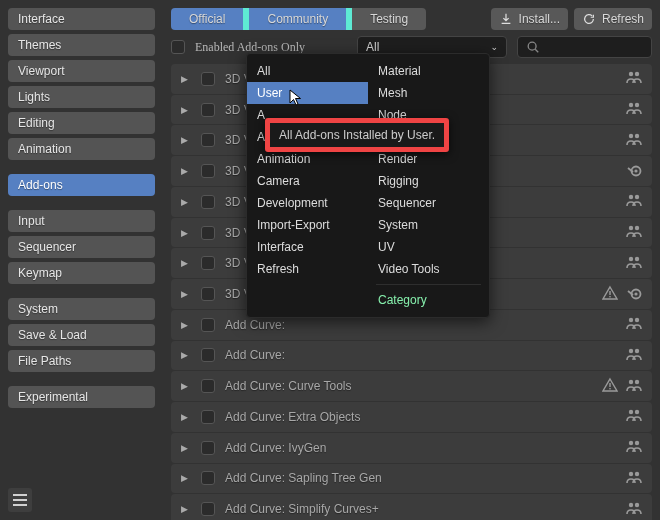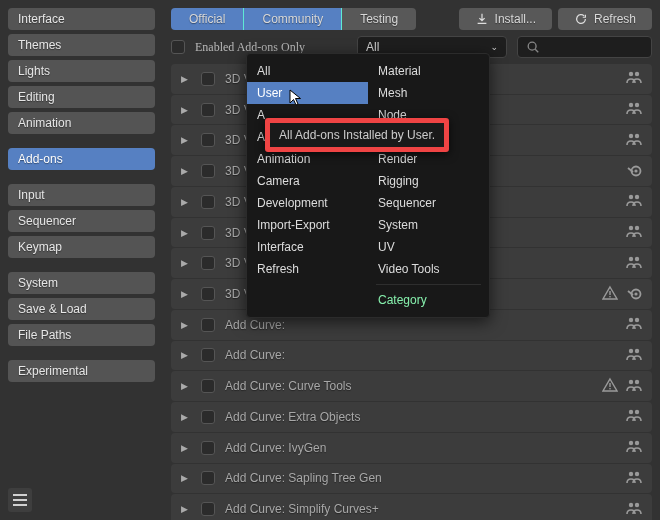--- a/index.html
+++ b/index.html
@@ -8,22 +8,22 @@
 .sitem { background:#545454; border-radius:4px; padding:4px 10px; color:#e6e6e6; cursor:pointer; height:22px; display:flex; align-items:center; text-shadow:0 1px 1px rgba(0,0,0,0.4); }
 .sitem.active { background:#5680c2; color:#fff; }
 .sgap { height:6px; }
 .hamburger { position:absolute; left:8px; bottom:8px; width:24px; height:24px; display:flex; flex-direction:column; justify-content:center; gap:3px; align-items:center; background:#3e3e3e; border-radius:3px; cursor:pointer; }
 .hamburger div { width:14px; height:2px; background:#d0d0d0; }
 .main { position:absolute; left:163px; top:0; right:0; height:520px; background:#323232; padding:8px 8px 0 8px; }
 .toprow { display:flex; gap:6px; align-items:center; height:22px; }
 .tabgrp { display:flex; border-radius:4px; overflow:hidden; }
 .tab { background:#585858; padding:0 18px; height:22px; line-height:22px; cursor:pointer; text-shadow:0 1px 1px rgba(0,0,0,0.4); }
 .tab.active { background:#5680c2; }
-.tab + .tab { border-left:1px solid #5eead4; }
-.tbtn { display:flex; align-items:center; gap:6px; background:#585858; border-radius:4px; padding:0 16px; height:22px; cursor:pointer; text-shadow:0 1px 1px rgba(0,0,0,0.4); }
+.tab + .tab { border-left:6px solid #5eead4; }
+.tbtn { display:flex; align-items:center; gap:6px; background:#585858; border-radius:4px; padding:0 8px; height:22px; cursor:pointer; text-shadow:0 1px 1px rgba(0,0,0,0.4); }
 .tbtn svg { width:14px; height:14px; }
 .row2 { display:flex; align-items:center; gap:10px; margin-top:6px; height:22px; }
 .chk { width:14px; height:14px; border:1px solid #555; border-radius:3px; background:#2b2b2b; cursor:pointer; flex-shrink:0; }
 .chklbl { color:#b8b8b8; flex:0 0 auto;font-family:Liberation Serif, serif; }
 .dd { background:#1e1e1e; border-radius:4px; height:22px; padding:0 8px; display:flex; align-items:center; justify-content:space-between; width:150px; color:#d0d0d0; cursor:pointer; border:1px solid #444; }
 .dd .arr { font-size:9px; }
 .srch { flex:1; background:#1e1e1e; border-radius:4px; height:22px; display:flex; align-items:center; padding:0 8px; color:#777; border:1px solid #444; }
 .srch svg { width:14px; height:14px; stroke:#888; }
 .list { margin-top:6px; display:flex; flex-direction:column; gap:1px; max-height:460px; overflow:hidden; }
 .row { background:#3c3c3c; border-radius:4px; height:30px; display:flex; align-items:center; padding:0 10px; gap:10px; position:relative; }
@@ -40,20 +40,21 @@
 .psep { height:1px; background:#2e2e2e; margin:4px 8px; }
 .tooltip { position:absolute; left:265px; top:118px; background:#1a1a1a; border:5px solid #ef4444; padding:5px 9px; border-radius:3px; color:#ccc; z-index:12; box-shadow:0 2px 10px rgba(0,0,0,0.7); }
 .cursor { position:absolute; left:288px; top:88px; z-index:15; pointer-events:none; }
 </style>
 </head>
 <body>
 
 <div class="sidebar" id="sidebar">
     <div class="sitem">Interface</div>
     <div class="sitem">Themes</div>
+    <div class="sitem">Viewport</div>
     <div class="sitem">Lights</div>
     <div class="sitem">Editing</div>
     <div class="sitem">Animation</div>
     <div class="sgap"></div>
     <div class="sitem active">Add-ons</div>
     <div class="sgap"></div>
     <div class="sitem">Input</div>
     <div class="sitem">Sequencer</div>
     <div class="sitem">Keymap</div>
     <div class="sgap"></div>

